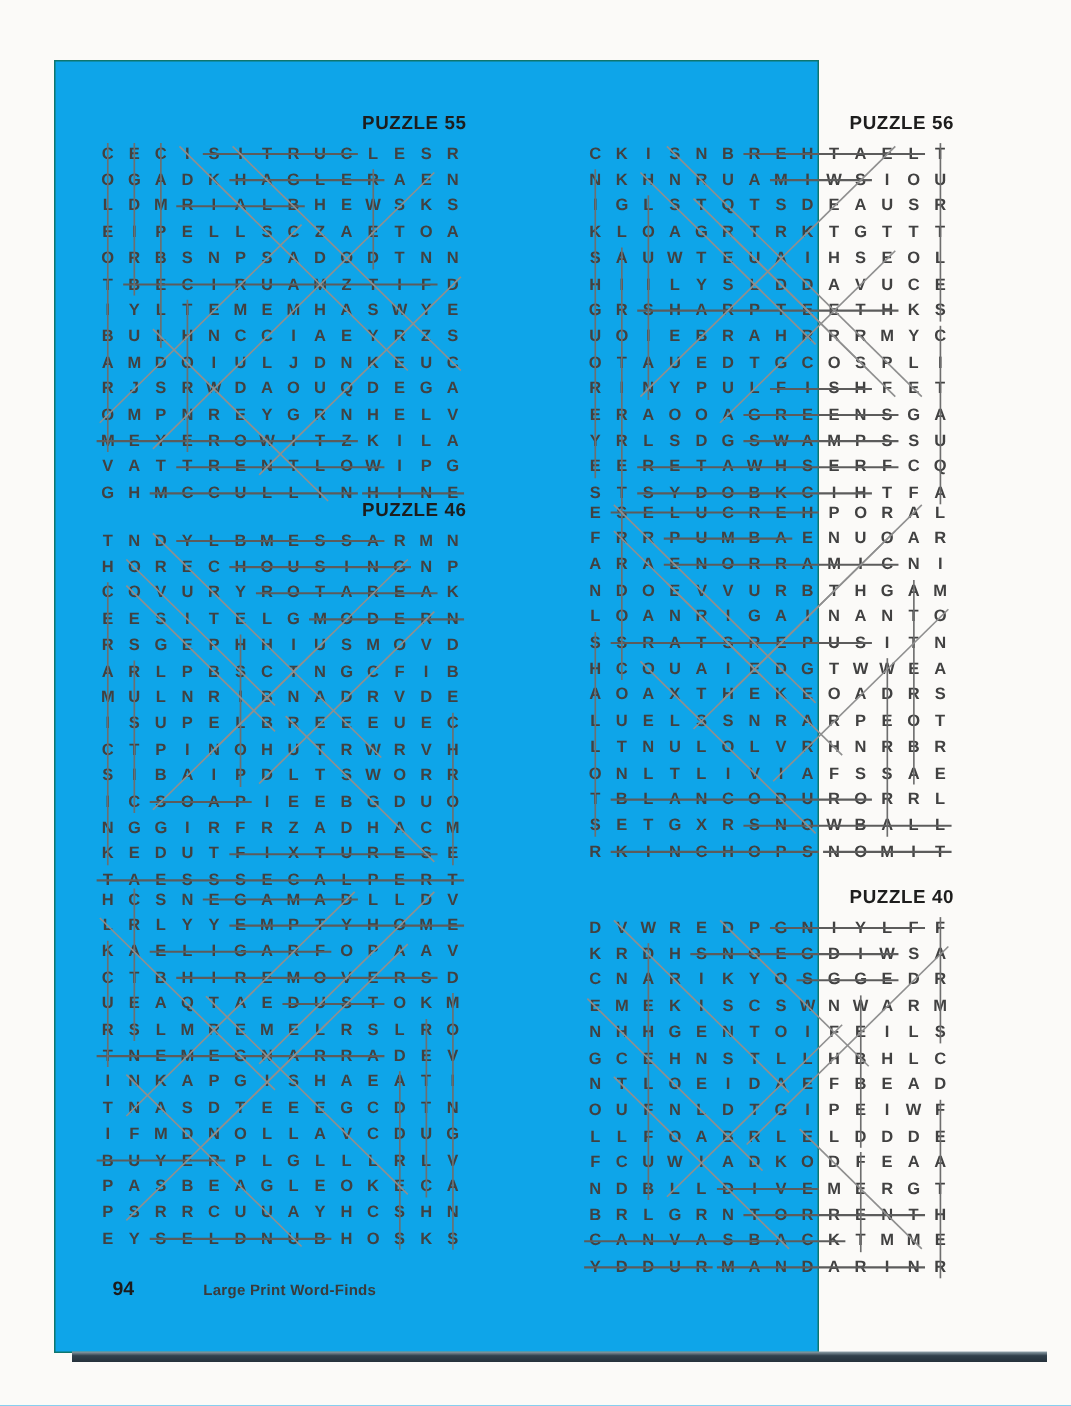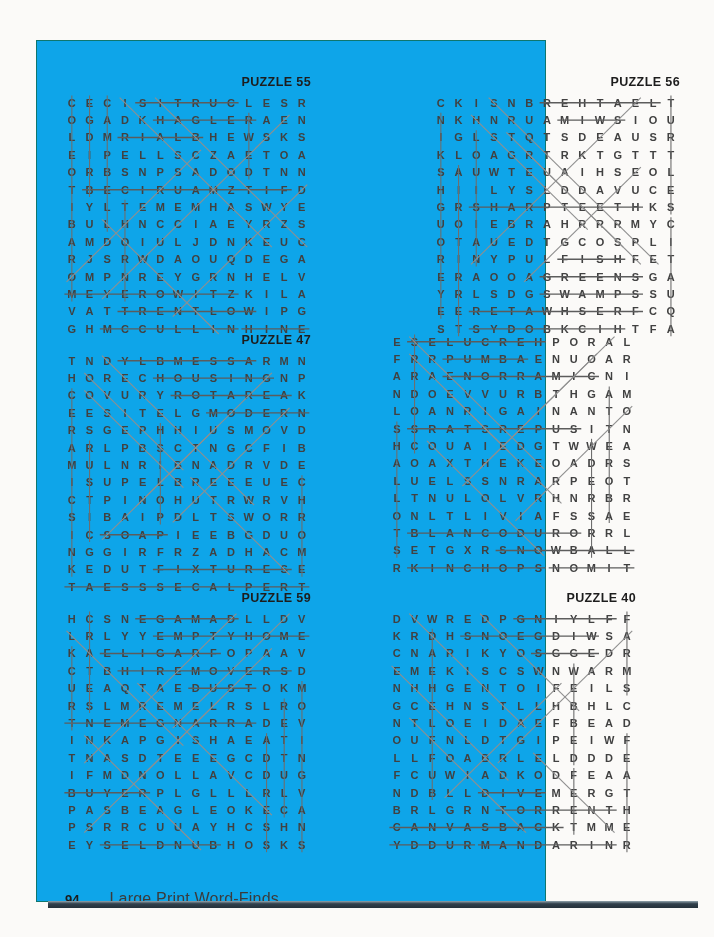--- a/index.html
+++ b/index.html
@@ -32,25 +32,25 @@
     grid-template-columns:repeat(14,17.7px);
     grid-auto-rows:17.4px;
   }
   .cell{
     display:flex;align-items:center;justify-content:center;
     font-size:11px;font-weight:700;color:#414141;
     -webkit-user-select:none;user-select:none;
   }
   svg.lines{position:absolute;left:0;top:0;pointer-events:none;}
   .footer{
-    position:absolute;left:28px;top:810px;
-    display:flex;align-items:baseline;gap:30px;margin-top:39px;
+    position:absolute;left:38px;top:810px;
+    display:flex;align-items:baseline;gap:46px;
   }
   .footer .pageno{font-size:13px;font-weight:700;color:#1c1c1c;}
-  .footer .booktitle{font-size:16px;color:#3b3b3b;letter-spacing:.2px;}
+  .footer .booktitle{font-size:10px;color:#3b3b3b;letter-spacing:.2px;font-weight:bold;}
 </style>
 </head>
 <body>
 
 <div class="page">
   <div id="puzzles">
       <div class="puzzle" style="left: 26px; top: 34px;">
         <div class="puzzle-title">PUZZLE 55</div>
         <div class="gridwrap" style="height: 243.6px;">
           <div class="grid">
@@ -267,21 +267,21 @@
             <line x1="185.85" y1="18.791999999999998" x2="185.85" y2="85.60799999999999" stroke="#6e6e6e" stroke-width="1.1"></line>
             <line x1="92.04863334411203" y1="3.5768177447839413" x2="244.25136665588795" y2="153.02318225521603" stroke="#8f8f8f" stroke-width="1.1"></line>
             <line x1="226.55136665588796" y1="20.97681774478394" x2="38.94863334411204" y2="205.22318225521605" stroke="#8f8f8f" stroke-width="1.1"></line>
             <line x1="138.05136665588796" y1="55.77681774478393" x2="3.54863334411204" y2="187.82318225521604" stroke="#8f8f8f" stroke-width="1.1"></line>
             <line x1="56.648633344112035" y1="3.5768177447839413" x2="208.85136665588794" y2="153.02318225521603" stroke="#8f8f8f" stroke-width="1.1"></line>
             <line x1="244.25136665588795" y1="90.57681774478394" x2="109.74863334411204" y2="222.62318225521602" stroke="#8f8f8f" stroke-width="1.1"></line>
             <line x1="38.94863334411204" y1="125.37681774478395" x2="155.75136665588795" y2="240.02318225521603" stroke="#8f8f8f" stroke-width="1.1"></line>
           </svg>
         </div>
       </div>
-      <div class="puzzle" style="left: 351px; top: 34px; margin-left: 44px;">
+      <div class="puzzle" style="left: 351px; top: 34px;">
         <div class="puzzle-title">PUZZLE 56</div>
         <div class="gridwrap" style="height: 243.6px;">
           <div class="grid">
             <span class="cell">C</span>
             <span class="cell">K</span>
             <span class="cell">I</span>
             <span class="cell">S</span>
             <span class="cell">N</span>
             <span class="cell">B</span>
             <span class="cell">R</span>
@@ -492,21 +492,21 @@
             <line x1="56.648633344112035" y1="3.576817744783942" x2="226.55136665588796" y2="170.42318225521603" stroke="#8f8f8f" stroke-width="1.1"></line>
             <line x1="208.85136665588794" y1="3.5768177447839413" x2="38.94863334411204" y2="170.42318225521603" stroke="#8f8f8f" stroke-width="1.1"></line>
             <line x1="74.34863334411203" y1="38.37681774478394" x2="191.15136665588795" y2="153.02318225521603" stroke="#8f8f8f" stroke-width="1.1"></line>
             <line x1="38.94863334411204" y1="20.97681774478394" x2="155.75136665588795" y2="135.62318225521605" stroke="#8f8f8f" stroke-width="1.1"></line>
             <line x1="208.85136665588794" y1="73.17681774478393" x2="92.04863334411203" y2="187.82318225521604" stroke="#8f8f8f" stroke-width="1.1"></line>
             <line x1="92.04863334411203" y1="55.77681774478393" x2="208.85136665588794" y2="170.42318225521603" stroke="#8f8f8f" stroke-width="1.1"></line>
           </svg>
         </div>
       </div>
       <div class="puzzle" style="left: 26px; top: 292px;">
-        <div class="puzzle-title">PUZZLE 47</div>
+        <div class="puzzle-title">PUZZLE 46</div>
         <div class="gridwrap" style="height: 243.6px;">
           <div class="grid">
             <span class="cell">T</span>
             <span class="cell">N</span>
             <span class="cell">D</span>
             <span class="cell">Y</span>
             <span class="cell">L</span>
             <span class="cell">B</span>
             <span class="cell">M</span>
             <span class="cell">E</span>
@@ -938,21 +938,20 @@
             <line x1="226.55136665588796" y1="3.576817744783942" x2="74.34863334411203" y2="153.02318225521603" stroke="#8f8f8f" stroke-width="1.1"></line>
             <line x1="56.648633344112035" y1="55.77681774478393" x2="173.45136665588797" y2="170.42318225521603" stroke="#8f8f8f" stroke-width="1.1"></line>
             <line x1="208.85136665588794" y1="20.97681774478394" x2="92.04863334411203" y2="135.62318225521605" stroke="#8f8f8f" stroke-width="1.1"></line>
             <line x1="38.94863334411204" y1="107.97681774478394" x2="155.75136665588795" y2="222.62318225521602" stroke="#8f8f8f" stroke-width="1.1"></line>
             <line x1="244.25136665588795" y1="73.17681774478393" x2="127.44863334411204" y2="187.82318225521604" stroke="#8f8f8f" stroke-width="1.1"></line>
             <line x1="21.248633344112037" y1="20.97681774478394" x2="120.35136665588796" y2="118.22318225521605" stroke="#8f8f8f" stroke-width="1.1"></line>
           </svg>
         </div>
       </div>
       <div class="puzzle" style="left: 26px; top: 550px;">
-        <div class="puzzle-title">PUZZLE 59</div>
         <div class="gridwrap" style="height: 243.6px;">
           <div class="grid">
             <span class="cell">H</span>
             <span class="cell">C</span>
             <span class="cell">S</span>
             <span class="cell">N</span>
             <span class="cell">E</span>
             <span class="cell">G</span>
             <span class="cell">A</span>
             <span class="cell">M</span>

